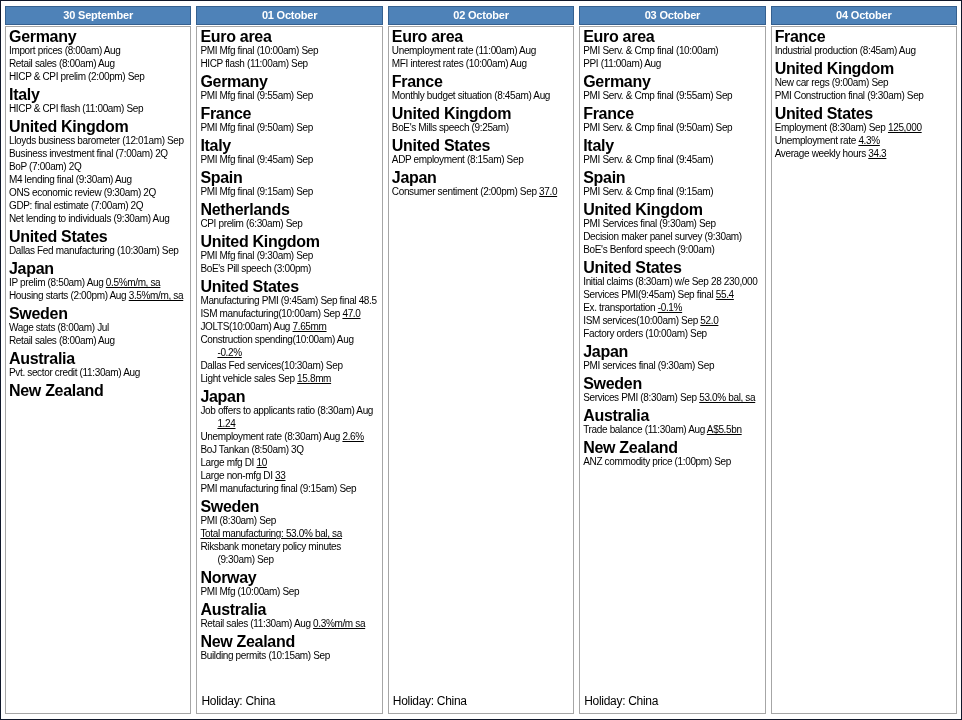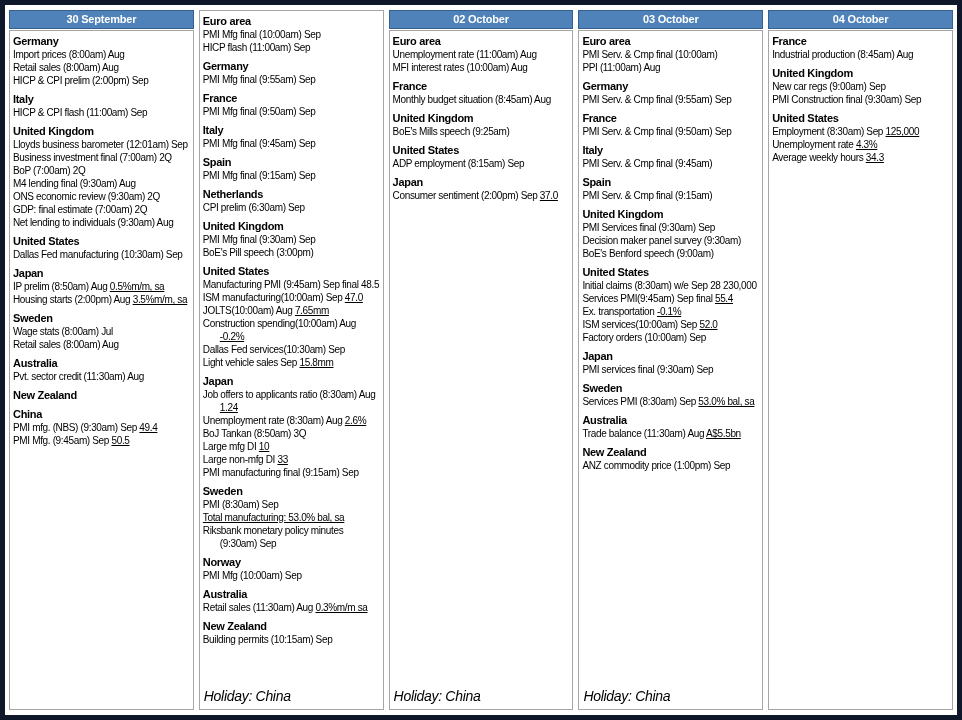--- a/index.html
+++ b/index.html
@@ -5,21 +5,21 @@
   * { margin: 0; padding: 0; box-sizing: border-box; }
   html, body { background: #ffffff; }
   body {
     width: 962px; height: 720px;
     font-family: "Liberation Sans", "DejaVu Sans", sans-serif;
     color: #000;
     overflow: hidden;
   }
   .page {
     width: 962px; height: 720px;
-    border: 5px solid #0f172a;
+    border: 1px solid #0f172a;
     padding: 5px 4px 5px 4px;
   }
   .calendar {
     width: 100%; height: 100%;
     display: flex;
     gap: 5px;
   }
   .day-column {
     flex: 1 1 0;
     min-width: 0;
@@ -41,37 +41,36 @@
     flex: 1;
     border: 1px solid #a6a6a6;
     padding: 2px 2px 3px 3px;
     display: flex;
     flex-direction: column;
     overflow: hidden;
   }
   .group { margin-top: 5px; }
   .group:first-child { margin-top: 1px; }
   .country {
-    font-size: 11px;
+    font-size: 16px;
     font-weight: bold;
     line-height: 14px;
     letter-spacing: -0.3px;
   }
   .event {
     font-size: 10px;
     line-height: 13px;
     letter-spacing: -0.35px;
     padding-left: 17px;
     text-indent: -17px;
   }
   .event .value { text-decoration: underline; text-underline-offset: 1px; }
   .holiday {
     margin-top: auto;
-    font-size: 14px;
-    font-style: italic;
+    font-size: 12px;
     letter-spacing: -0.3px;
     padding: 2px 0 2px 1px;
   }
 </style>
 </head>
 <body>
 
 <div class="page">
   <div class="calendar">
   <div class="day-column">
@@ -111,29 +110,25 @@
             <div class="event">Wage stats (8:00am) Jul</div>
             <div class="event">Retail sales (8:00am) Aug</div>
           </div>
           <div class="group">
             <div class="country">Australia</div>
             <div class="event">Pvt. sector credit (11:30am) Aug</div>
           </div>
           <div class="group">
             <div class="country">New Zealand</div>
           </div>
-          <div class="group">
-            <div class="country">China</div>
-            <div class="event">PMI mfg. (NBS) (9:30am) Sep <span class="value">49.4</span></div>
-            <div class="event">PMI Mfg. (9:45am) Sep <span class="value">50.5</span></div>
-          </div>
-        </div>
-  </div>
-
-  <div class="day-column">
+        </div>
+  </div>
+
+  <div class="day-column">
+    <div class="day-header">01 October</div>
     <div class="day-body">
           <div class="group">
             <div class="country">Euro area</div>
             <div class="event">PMI Mfg final (10:00am) Sep</div>
             <div class="event">HICP flash (11:00am) Sep</div>
           </div>
           <div class="group">
             <div class="country">Germany</div>
             <div class="event">PMI Mfg final (9:55am) Sep</div>
           </div>

